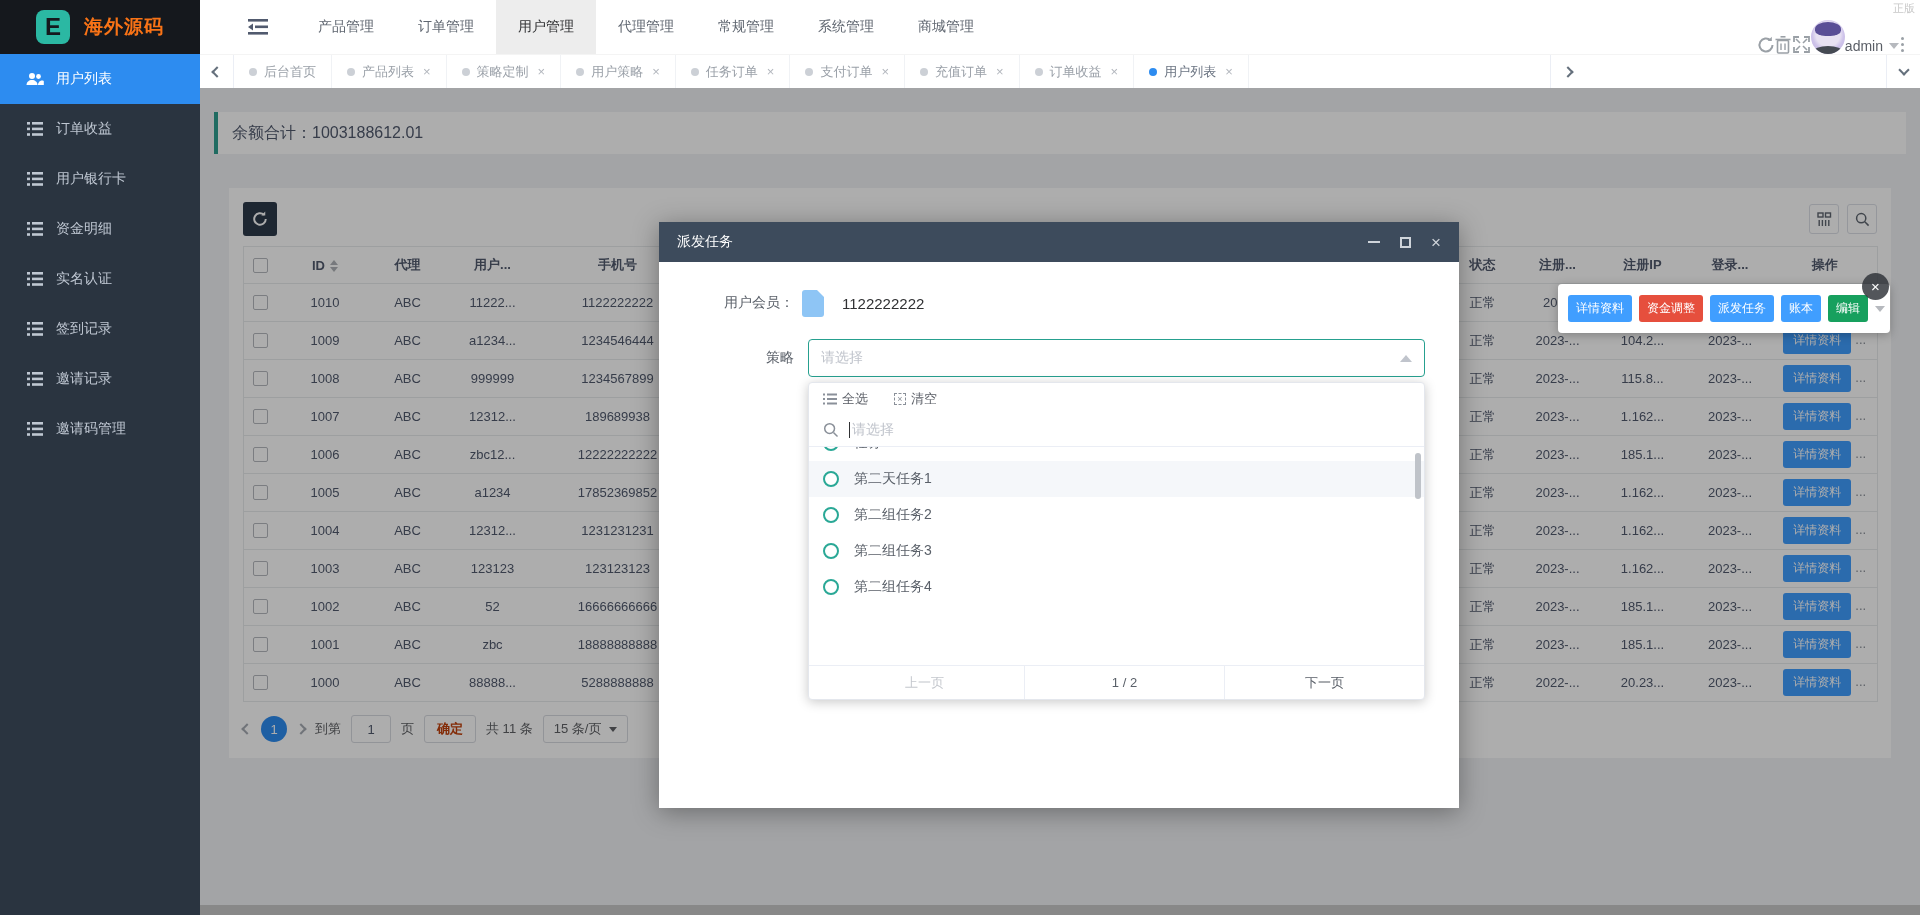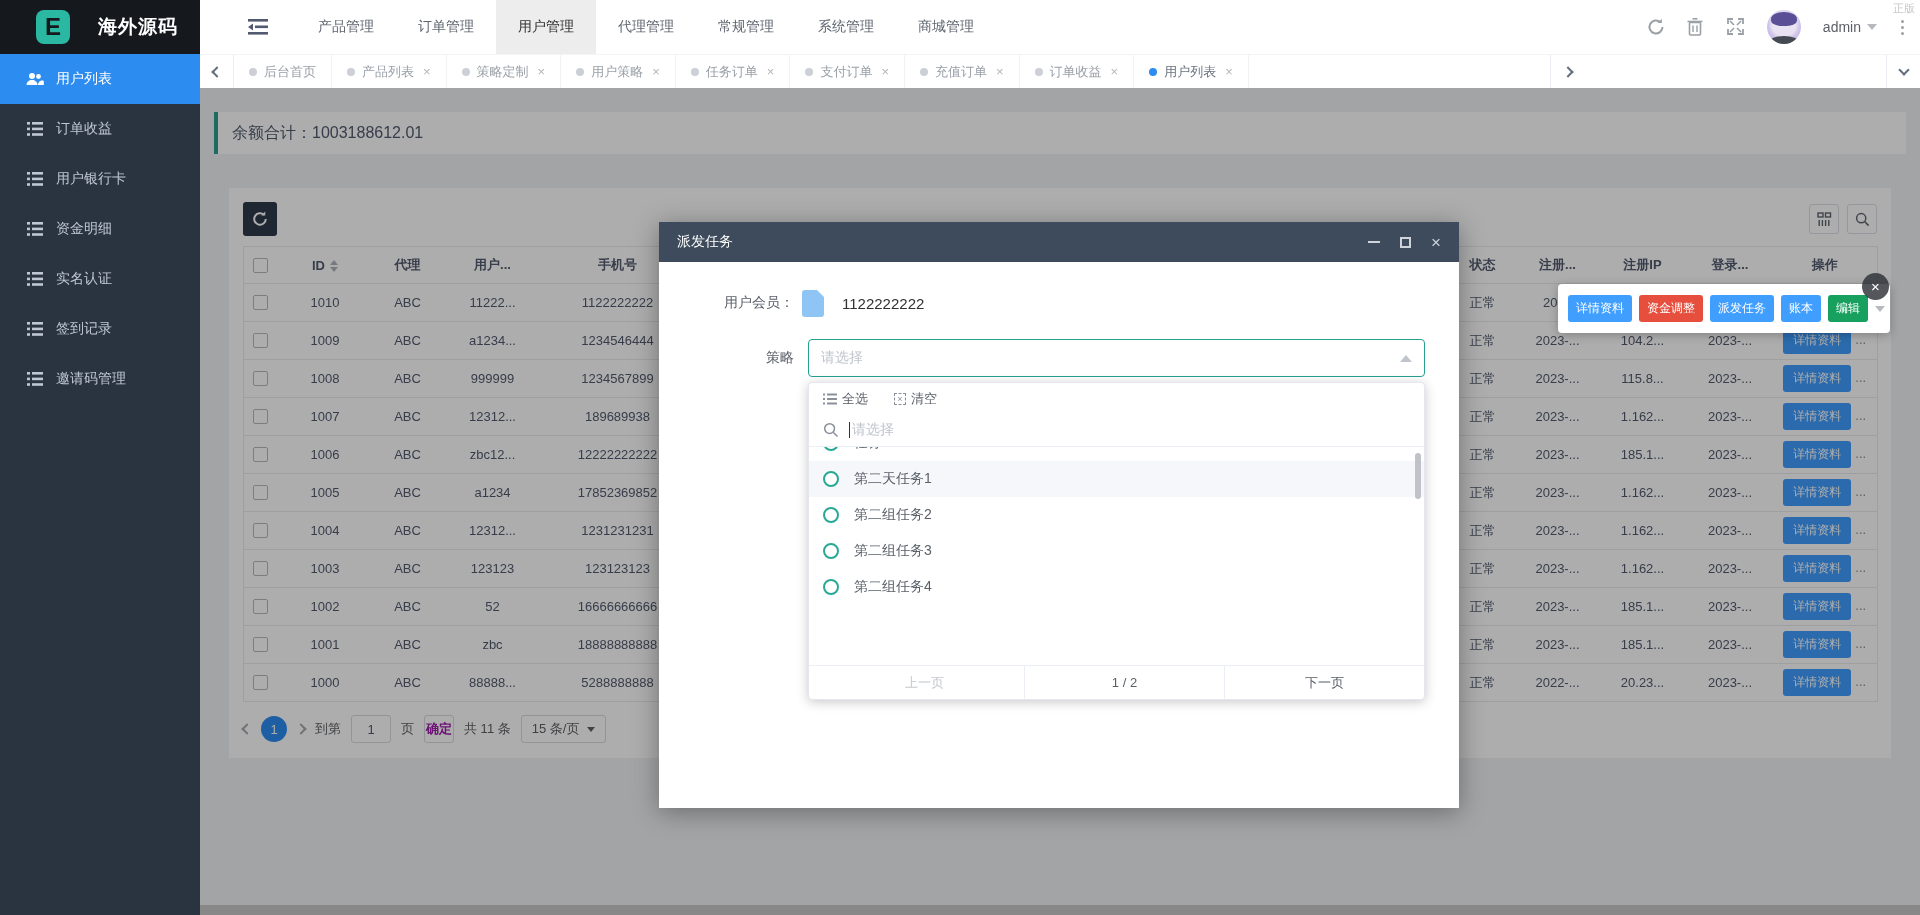--- a/index.html
+++ b/index.html
@@ -3,34 +3,34 @@
 <meta charset="utf-8">
 <style>
   * { margin:0; padding:0; box-sizing:border-box; }
   html,body { width:1920px; height:915px; overflow:hidden; }
   body { font-family:"Liberation Sans","DejaVu Sans",sans-serif; font-size:14px; color:#515a6e; position:relative; background:#f0f2f5; }
 
   
   .sidebar { position:absolute; left:0; top:0; width:200px; height:915px; background:#2a3440; z-index:5; }
   .logo { height:54px; background:#15181d; display:flex; align-items:center; padding-left:36px; }
   .logo-badge { width:34px; height:34px; background:#2bb8a3; border-radius:8px; color:#15181d; font-weight:bold; font-size:24px; display:flex; align-items:center; justify-content:center; }
-  .logo-title { color:#ffffff; font-size:19px; font-weight:bold; margin-left:28px; letter-spacing:1px; }
+  .logo-title { color:#f97316; font-size:19px; font-weight:bold; margin-left:14px; letter-spacing:1px; }
   .side-item { height:50px; display:flex; align-items:center; padding-left:26px; color:#bfc7d2; font-size:14px; cursor:pointer; }
   .side-item.active { background:#2d8cf0; color:#fff; }
   .side-item .s-icon { width:18px; height:18px; margin-right:12px; display:inline-flex; align-items:center; justify-content:center; }
   .side-item svg { display:block; }
 
   
   .navbar { position:absolute; left:200px; top:0; right:0; height:54px; background:#fff; z-index:4; }
   .nav-flex { display:flex; align-items:stretch; height:54px; }
   .hamburger { align-self:center; margin-left:48px; width:20px; height:16px; cursor:pointer; }
   .nav-menu { display:flex; margin-left:28px; }
   .nav-item { display:flex; align-items:center; padding:0 22px; color:#5f6670; font-size:14px; cursor:pointer; }
   .nav-item.active { background:#ededed; color:#303133; }
-  .nav-right { position:absolute; right:14px; top:0; height:54px; display:flex; align-items:center; gap:22px; }
+  .nav-right { position:absolute; right:14px; top:0; height:54px; display:flex; align-items:flex-end; }
   .tool-icon { width:18px; height:18px; color:#9aa0a6; cursor:pointer; }
   .avatar { width:34px; height:34px; border-radius:50%; background:radial-gradient(circle at 50% 42%, #e8e2f2 0 46%, #cfc4ea 60%, #b9aade 100%); position:relative; overflow:hidden; cursor:pointer; }
   .avatar:before { content:""; position:absolute; left:4px; top:2px; width:26px; height:14px; border-radius:50% 50% 40% 40%; background:#5a4f96; }
   .avatar:after { content:""; position:absolute; left:2px; bottom:-4px; width:30px; height:12px; border-radius:50% 50% 0 0; background:#454a52; }
   .admin-name { color:#5a5e66; font-size:14px; cursor:pointer; display:flex; align-items:center; gap:6px; }
   .caret-down { width:0; height:0; border-left:5px solid transparent; border-right:5px solid transparent; border-top:6px solid #b6b9be; }
   .dots-v { display:flex; flex-direction:column; gap:3px; cursor:pointer; padding:2px; }
   .dots-v i { width:3px; height:3px; border-radius:50%; background:#9aa0a6; }
   .watermark-corner { position:absolute; right:5px; top:1px; font-size:11px; color:#c8c8c8; z-index:9; }
   .watermark-c { position:absolute; left:1848px; top:18px; font-size:50px; line-height:1; color:rgba(175,175,175,0.6); z-index:3; }
@@ -69,21 +69,21 @@
   .sort .dn { border-top:5px solid #b0b3b8; }
   .btn-detail { background:#409eff; color:#fff; border:none; border-radius:3px; font-size:12px; padding:5px 10px; cursor:pointer; }
   .more-dots { color:#8a9099; margin-left:4px; }
 
   .pager { display:flex; align-items:center; gap:10px; margin-top:12px; height:30px; font-size:13px; color:#606266; }
   .pg-chev { width:8px; height:8px; border-left:2px solid #a6abb3; border-bottom:2px solid #a6abb3; cursor:pointer; }
   .pg-chev.l { transform:rotate(45deg); }
   .pg-chev.r { transform:rotate(-135deg); }
   .pg-current { width:26px; height:26px; border-radius:50%; background:#2d8cf0; color:#fff; display:flex; align-items:center; justify-content:center; font-size:13px; cursor:pointer; }
   .pg-input { width:40px; height:28px; border:1px solid #d7dae0; border-radius:3px; text-align:center; font-size:13px; color:#515a6e; background:#fff; }
-  .pg-confirm { height:28px; border:1px solid #d7dae0; border-radius:3px; background:#fff; padding:0 1px; font-size:13px; font-weight:bold; color:#a21caf; cursor:pointer; }
+  .pg-confirm { height:28px; border:1px solid #d7dae0; border-radius:3px; background:#fff; padding:0 12px; font-size:13px; font-weight:bold; color:#c2410c; cursor:pointer; }
   .pg-size { height:28px; border:1px solid #d7dae0; border-radius:3px; background:#fff; padding:0 10px; display:flex; align-items:center; gap:8px; cursor:pointer; }
   .pg-size .caret-down { border-top-color:#606266; border-left-width:4px; border-right-width:4px; border-top-width:5px; }
 
   .hscrollbar { position:absolute; left:0; right:0; bottom:0; height:10px; background:#c9c9c9; }
 
   
   .mask { position:absolute; left:200px; top:88px; right:0; bottom:0; background:rgba(0,0,0,0.32); z-index:10; }
 
   
   .row-pop { position:absolute; left:1558px; top:284px; width:332px; height:49px; background:#fff; border-radius:4px; box-shadow:0 2px 10px rgba(0,0,0,0.25); display:flex; align-items:center; gap:7px; padding:0 10px; z-index:20; }
@@ -215,20 +215,34 @@
       <svg width="16" height="14" viewBox="0 0 16 14">
             <rect x="0" y="0" width="3" height="2.6" fill="currentColor"></rect>
             <rect x="5" y="0" width="11" height="2.6" fill="currentColor"></rect>
             <rect x="0" y="5.6" width="3" height="2.6" fill="currentColor"></rect>
             <rect x="5" y="5.6" width="11" height="2.6" fill="currentColor"></rect>
             <rect x="0" y="11.2" width="3" height="2.6" fill="currentColor"></rect>
             <rect x="5" y="11.2" width="11" height="2.6" fill="currentColor"></rect>
           </svg>
     </span>
     <span>签到记录</span>
+  </div>
+      <div class="side-item">
+
+    <span class="s-icon">
+      <svg width="16" height="14" viewBox="0 0 16 14">
+            <rect x="0" y="0" width="3" height="2.6" fill="currentColor"></rect>
+            <rect x="5" y="0" width="11" height="2.6" fill="currentColor"></rect>
+            <rect x="0" y="5.6" width="3" height="2.6" fill="currentColor"></rect>
+            <rect x="5" y="5.6" width="11" height="2.6" fill="currentColor"></rect>
+            <rect x="0" y="11.2" width="3" height="2.6" fill="currentColor"></rect>
+            <rect x="5" y="11.2" width="11" height="2.6" fill="currentColor"></rect>
+          </svg>
+    </span>
+    <span>邀请记录</span>
   </div>
       <div class="side-item">
 
     <span class="s-icon">
       <svg width="16" height="14" viewBox="0 0 16 14">
             <rect x="0" y="0" width="3" height="2.6" fill="currentColor"></rect>
             <rect x="5" y="0" width="11" height="2.6" fill="currentColor"></rect>
             <rect x="0" y="5.6" width="3" height="2.6" fill="currentColor"></rect>
             <rect x="5" y="5.6" width="11" height="2.6" fill="currentColor"></rect>
             <rect x="0" y="11.2" width="3" height="2.6" fill="currentColor"></rect>

